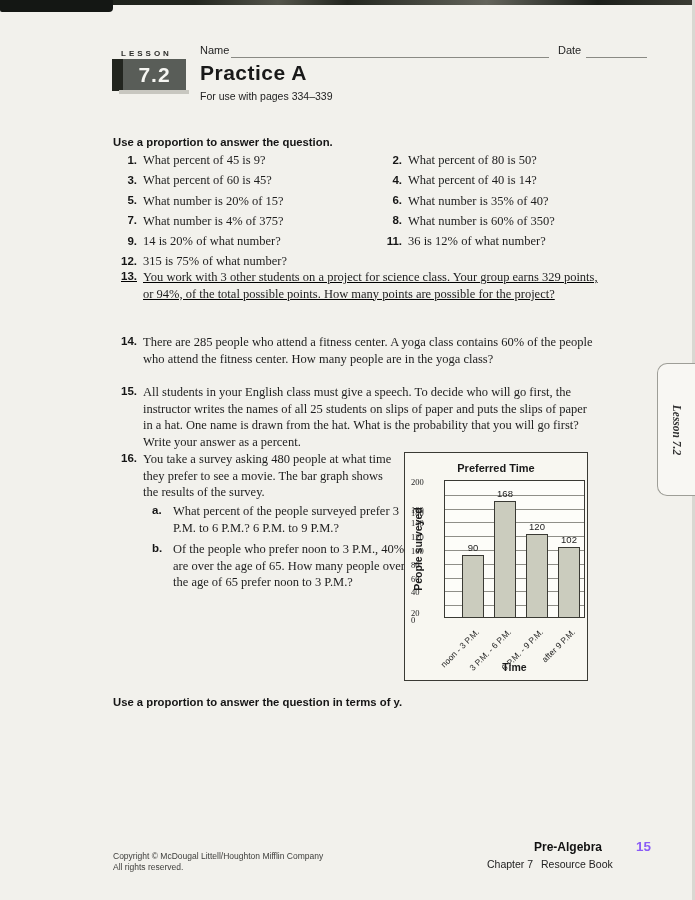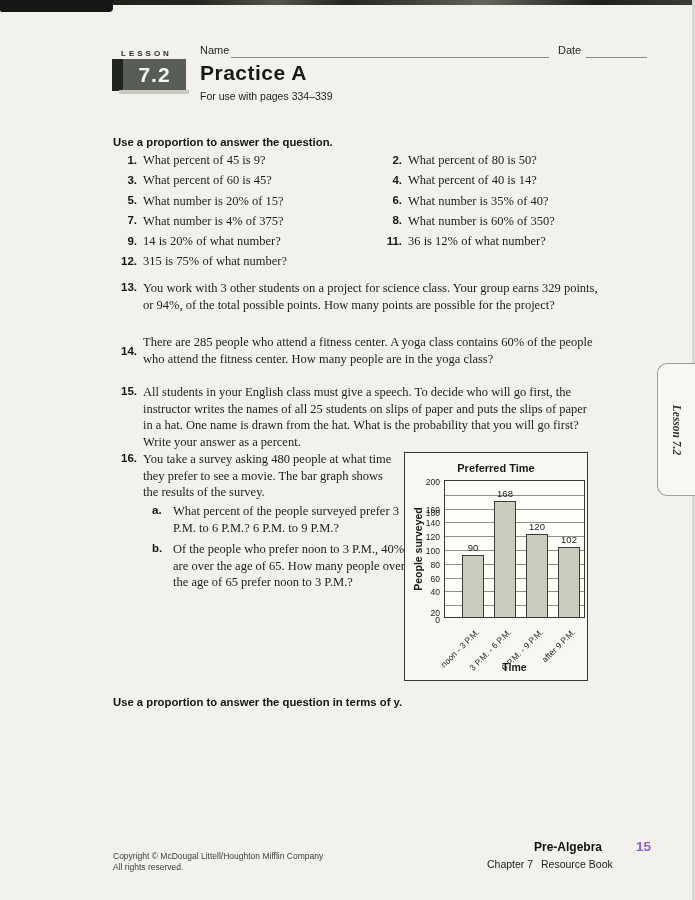--- a/index.html
+++ b/index.html
@@ -49,21 +49,21 @@
   .ptext { margin-left:7px; font-family:Liberation Serif, serif; font-size:12.5px; line-height:16.6px; color:#1d1d1d; width:233px; }
 
   
   .chart-box { position:absolute; left:404px; top:452px; width:184px; height:229px;
     border:1.5px solid #3a3a34; background:#f8f7f1; }
   .chart-title { position:absolute; top:9px; left:0; width:100%; text-align:center; font-size:11px; font-weight:bold; color:#1a1a1a; }
   .chart-plot { position:absolute; left:39px; top:27px; width:141px; height:138px; background:#fdfdf9; border:1px solid #3a3a34; }
   .gridline { position:absolute; left:0; right:0; height:1px; background:#8f8f88; }
   .bar { position:absolute; bottom:0; width:22px; border-style:solid; border-width:1px 1px 0 1px; }
   .bar-value { position:absolute; width:32px; text-align:center; font-size:9.5px; color:#1d1d1d; }
-  .ytick { position:absolute; left:6px; width:29px; text-align:right; font-size:8.5px; color:#1d1d1d; transform:translateY(-4.5px); }
+  .ytick { position:absolute; left:6px; width:29px; font-size:8.5px; color:#1d1d1d; transform:translateY(-4.5px);font-family:Liberation Serif, serif; }
   .xtick { position:absolute; width:78px; text-align:right; font-size:8.5px; color:#1d1d1d; white-space:nowrap;
     transform:rotate(-45deg); transform-origin:100% 0; }
   .chart-ylabel { position:absolute; left:13px; top:96px; width:140px; text-align:center;
     transform:translate(-50%,-50%) rotate(-90deg); font-size:10.5px; font-weight:bold; color:#1a1a1a; }
   .chart-xlabel { position:absolute; left:39px; top:208px; width:141px; text-align:center; font-size:10.5px; font-weight:bold; color:#1a1a1a; }
 
   
   .footer-copy { position:absolute; left:113px; top:851px; font-size:8.5px; line-height:11px; color:#3d3d3a; }
   .fr-book { position:absolute; left:470px; top:840px; width:132px; text-align:right; font-size:12px; font-weight:bold; color:#111; }
   .fr-page { position:absolute; left:636px; top:839px; font-size:13.5px; font-weight:bold; color:#8b5cf6; }
@@ -136,25 +136,25 @@
     <div class="q">
         <span class="qnum">11.</span>
         <span class="qtext">36 is 12% of what number?</span>
       </div>
     <div class="q">
         <span class="qnum">12.</span>
         <span class="qtext">315 is 75% of what number?</span>
       </div>
   </div>
 
-  <div class="wp" style="top:280px;">
+  <div class="wp" style="top:269px;text-decoration:underline;">
     <span class="qnum">13.</span>
     <span class="wptext">You work with 3 other students on a project for science class. Your group earns 329 points, or 94%, of the total possible points. How many points are possible for the project?</span>
   </div>
-  <div class="wp" style="top:334px;align-items:center;">
+  <div class="wp" style="top:334px;">
     <span class="qnum">14.</span>
     <span class="wptext">There are 285 people who attend a fitness center. A yoga class contains 60% of the people who attend the fitness center. How many people are in the yoga class?</span>
   </div>
   <div class="wp" style="top:384px;">
     <span class="qnum">15.</span>
     <span class="wptext">All students in your English class must give a speech. To decide who will go first, the instructor writes the names of all 25 students on slips of paper and puts the slips of paper in a hat. One name is drawn from the hat. What is the probability that you will go first? Write your answer as a percent.</span>
   </div>
 
   <div class="wp" style="top:451px;">
     <span class="qnum">16.</span>

